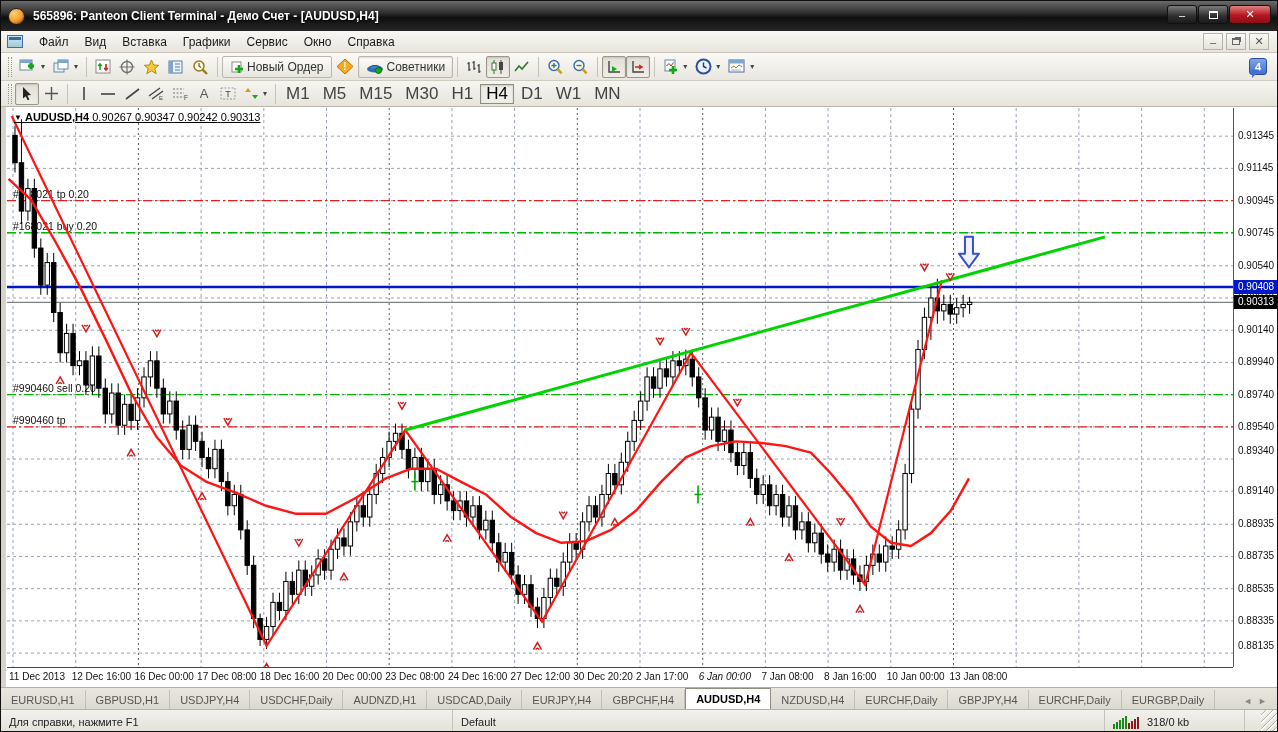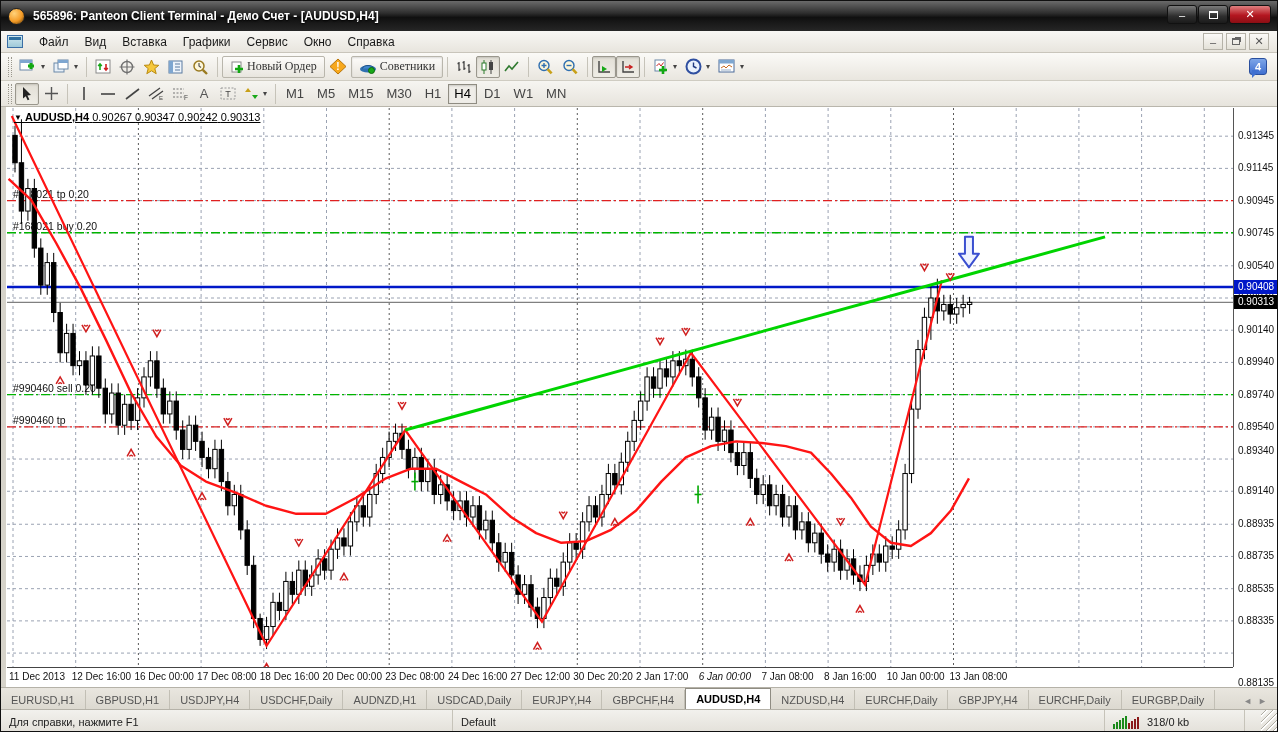--- a/index.html
+++ b/index.html
@@ -36,26 +36,26 @@
   #toolbar1{position:absolute;left:0;top:52px;width:100%;height:28px;background:linear-gradient(#fbfaf7,#e9e6df);
     border-bottom:1px solid #cfccc2;display:flex;align-items:center;padding-left:4px;}
   #toolbar2{position:absolute;left:0;top:80px;width:100%;height:26px;background:linear-gradient(#f6f5f1,#e7e4dd);
     border-bottom:1px solid #b9b6ac;display:flex;align-items:center;padding-left:4px;}
   .tsep{width:1px;height:20px;background:#c6c3b9;margin:0 4px;}
   .grip{width:4px;height:20px;margin:0 3px;border-left:1px dotted #9a978d;border-right:1px dotted #9a978d;}
   .tbtn{height:22px;min-width:24px;padding:0 3px;display:flex;align-items:center;justify-content:center;
     border:1px solid transparent;border-radius:2px;font-size:12px;color:#333;gap:3px;}
   .tbtn.pressed{border:1px solid #9a978d;background:linear-gradient(#e2dfd6,#efede6);box-shadow:inset 0 1px 2px #00000022;}
   .tbtn .drop{font-size:8px;color:#444;margin-left:1px;}
-  .tbtn.labeled{padding:0 7px;border:1px solid #b9b6ac;background:linear-gradient(#fdfcfa,#e8e5de);font-family:Liberation Serif, serif;}
+  .tbtn.labeled{padding:0 7px;border:1px solid #b9b6ac;background:linear-gradient(#fdfcfa,#e8e5de);}
   .ticon{display:inline-block;}
   #badge4{margin-left:auto;margin-right:10px;position:relative;width:18px;height:17px;background:linear-gradient(#7ea6e8,#3f6fd0);
     border:1px solid #2a4f9e;border-radius:3px;color:#fff;font-size:11px;font-weight:bold;display:flex;align-items:center;justify-content:center;}
   #badge4:after{content:"";position:absolute;left:2px;bottom:-4px;border:4px solid transparent;border-top-color:#3f6fd0;border-left-color:#3f6fd0;}
-  .tfbtn{height:20px;min-width:28px;padding:0 5px;font-size:13px;color:#444;display:flex;align-items:center;justify-content:center;border:1px solid transparent;}
+  .tfbtn{height:20px;min-width:28px;padding:0 5px;font-size:17px;color:#444;display:flex;align-items:center;justify-content:center;border:1px solid transparent;}
   .tfbtn.active{border:1px solid #8f8c82;background:#efede8;box-shadow:inset 0 1px 2px #00000026;color:#000;}
 
   
   #chartarea{position:absolute;left:0;top:106px;width:1278px;height:580px;background:#fff;
     border-left:5px solid #d6d3ca;border-right:1px solid #b5b2a8;}
   #plotwrap{position:absolute;left:1px;top:1px;width:1226px;height:559px;}
   #plot{position:absolute;left:0;top:0;}
   #priceaxis{position:absolute;left:1227px;top:1px;width:50px;height:559px;border-left:1px solid #555;
     font-size:10px;color:#111;background:#fff;}
   .ptick{position:absolute;left:4px;white-space:nowrap;}
@@ -739,21 +739,21 @@
         <div class="ptick" style="top: 216.221px;">0.90140</div>
         <div class="ptick" style="top: 248.427px;">0.89940</div>
         <div class="ptick" style="top: 280.633px;">0.89740</div>
         <div class="ptick" style="top: 312.839px;">0.89540</div>
         <div class="ptick" style="top: 337px;">0.89340</div>
         <div class="ptick" style="top: 377.251px;">0.89140</div>
         <div class="ptick" style="top: 410.263px;">0.88935</div>
         <div class="ptick" style="top: 442.469px;">0.88735</div>
         <div class="ptick" style="top: 474.675px;">0.88535</div>
         <div class="ptick" style="top: 506.881px;">0.88335</div>
-        <div class="ptick" style="top: 569px;">0.88135</div>
+        <div class="ptick" style="top: 532px;">0.88135</div>
       </div>
     <div id="timeaxis">
         <div class="ttick" style="left: 2px;">11 Dec 2013</div>
         <div class="ttick" style="left: 64.7px;">12 Dec 16:00</div>
         <div class="ttick" style="left: 127.4px;">16 Dec 00:00</div>
         <div class="ttick" style="left: 190.1px;">17 Dec 08:00</div>
         <div class="ttick" style="left: 252.8px;">18 Dec 16:00</div>
         <div class="ttick" style="left: 315.5px;">20 Dec 00:00</div>
         <div class="ttick" style="left: 378.2px;">23 Dec 08:00</div>
         <div class="ttick" style="left: 440.9px;">24 Dec 16:00</div>

